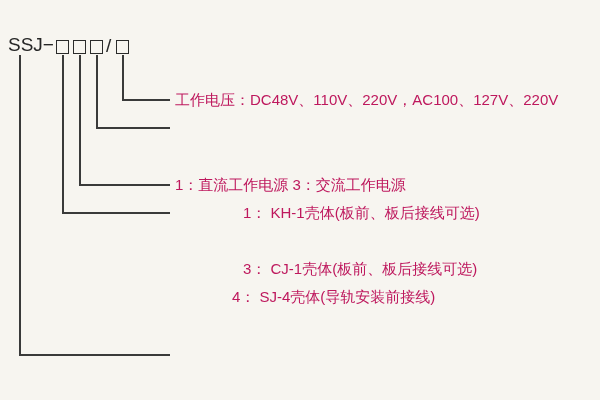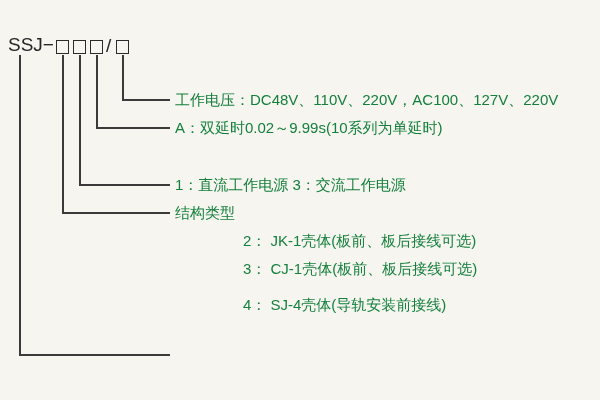--- a/index.html
+++ b/index.html
@@ -39,21 +39,21 @@
     border: 1.5px solid #2b2b2b;
     background: transparent;
   }
   .vl { position: absolute; width: 1.5px; background: #3a3a3a; }
   .hl { position: absolute; height: 1.5px; background: #3a3a3a; }
   .lbl {
     position: absolute;
     font-size: 15px;
     line-height: 18px;
     white-space: nowrap;
-    color: #15803d;
+    color: #be185d;
   }
 </style>
 </head>
 <body>
 
 <div class="canvas">
 
   <span class="model-prefix">SSJ−</span>
   <span class="dbox" style="left:56px;"></span>
   <span class="dbox" style="left:73px;"></span>
@@ -67,22 +67,20 @@
   <div class="vl" style="left:96px;  top:55px; height:74px;"></div>
   <div class="vl" style="left:122px; top:55px; height:46px;"></div>
 
   <div class="hl" style="left:122px; top:99px;  width:48px;"></div>
   <div class="hl" style="left:96px;  top:127px; width:74px;"></div>
   <div class="hl" style="left:79px;  top:184px; width:91px;"></div>
   <div class="hl" style="left:62px;  top:212px; width:108px;"></div>
   <div class="hl" style="left:19px;  top:354px; width:151px;"></div>
 
   <div class="lbl" style="left:175px; top:91px;">工作电压：DC48V、110V、220V，AC100、127V、220V</div>
-  <div class="lbl" style="left:175px; top:119px;">A：双延时0.02～9.99s(10系列为单延时)</div>
   <div class="lbl" style="left:175px; top:176px;">1：直流工作电源 3：交流工作电源</div>
 
-  <div class="lbl" style="left:175px; top:204px;">结构类型</div>
-  <div class="lbl" style="left:243px; top:232px;">2： JK-1壳体(板前、板后接线可选)</div>
+  <div class="lbl" style="left:243px; top:204px;">1： KH-1壳体(板前、板后接线可选)</div>
   <div class="lbl" style="left:243px; top:260px;">3： CJ-1壳体(板前、板后接线可选)</div>
-  <div class="lbl" style="left:243px; top:288px;margin-top:8px;">4： SJ-4壳体(导轨安装前接线)</div>
+  <div class="lbl" style="left:232px; top:288px;">4： SJ-4壳体(导轨安装前接线)</div>
 
 
 </div>
 
 </body></html>

